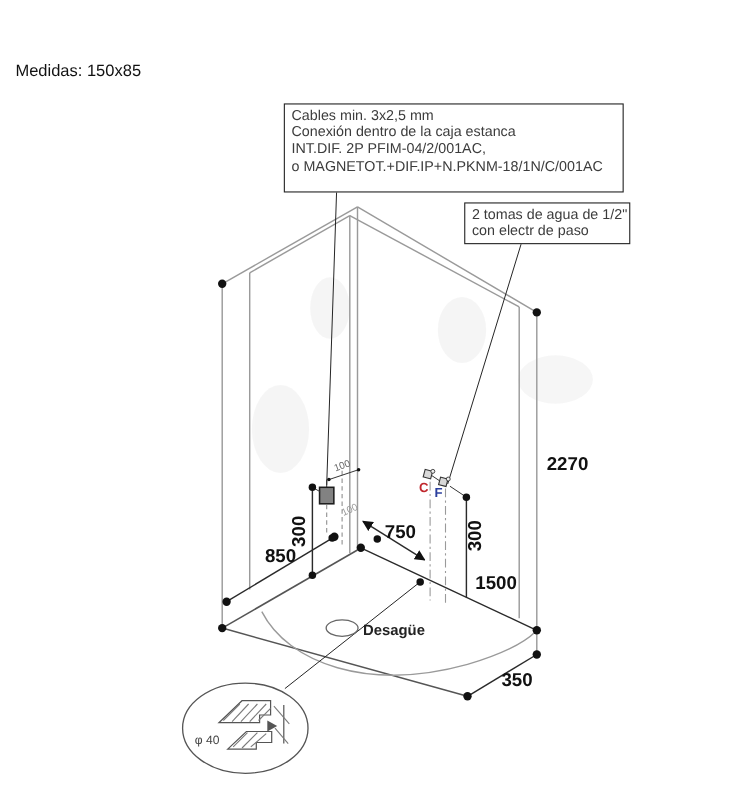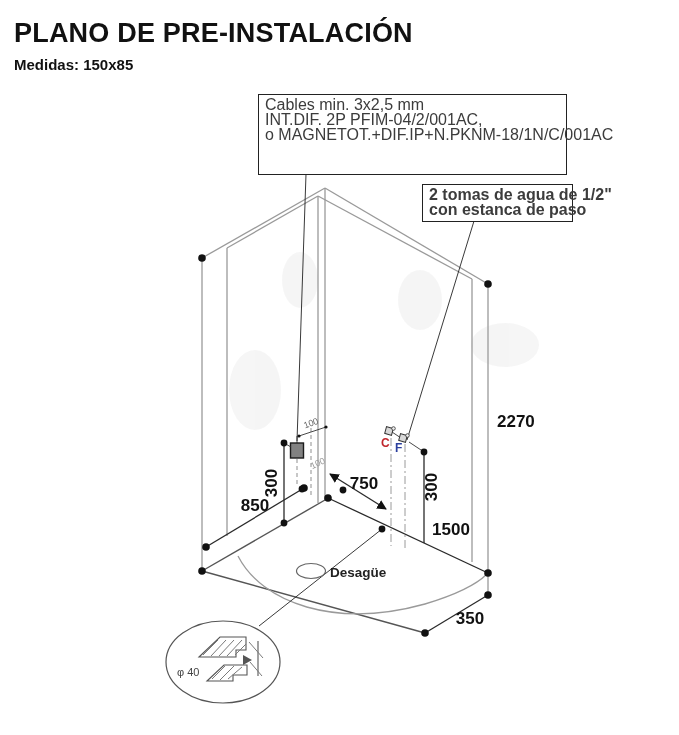--- a/index.html
+++ b/index.html
@@ -1,24 +1,24 @@
 <!DOCTYPE html>
 <html><head>
 <meta charset="utf-8">
 <style>
   html,body{margin:0;padding:0;background:#ffffff;}
   .stage{position:relative;width:679px;height:735px;background:#fff;overflow:hidden;
          font-family:"Liberation Sans", sans-serif;color:#111;}
   .title{position:absolute;left:14px;top:18px;font-size:27px;font-weight:700;letter-spacing:0.2px;color:#111;}
-  .subtitle{position:absolute;left:14px;top:56px;font-size:15px;font-weight:700;color:#111;text-align:center;}
+  .subtitle{position:absolute;left:14px;top:56px;font-size:15px;font-weight:400;color:#111;text-align:center;}
   svg.plan{position:absolute;left:0;top:0;width:679px;height:735px;}
   .note{position:absolute;background:#fff;border:1px solid #222;color:#3c3c3c;
-        font-size:16px;line-height:15.2px;padding:2px 6px;white-space:nowrap;}
+        font-size:13px;line-height:15.2px;padding:2px 6px;white-space:nowrap;}
   .note-electrical{left:258px;top:94px;width:295px;height:75px;}
-  .note-water{left:422px;top:184px;width:137px;height:32px;font-weight:bold;}
+  .note-water{left:422px;top:184px;width:137px;height:32px;}
   .note div{display:block;}
   
   svg text{font-family:"Liberation Sans", sans-serif;}
   .wall{stroke:#9a9a9a;stroke-width:1.3;fill:none;}
   .base{stroke:#555;stroke-width:1.4;fill:none;}
   .dim{stroke:#2a2a2a;stroke-width:1.3;fill:none;}
   .thin{stroke:#333;stroke-width:0.9;fill:none;}
   .leader{stroke:#222;stroke-width:0.9;fill:none;}
   .dash{stroke:#8f8f8f;stroke-width:1;fill:none;stroke-dasharray:4 3;}
   .dashdot{stroke:#9a9a9a;stroke-width:1;fill:none;stroke-dasharray:8 3 2 3;}
@@ -178,27 +178,27 @@
       <line class="hatch" x1="220" y1="680" x2="234" y2="666"></line>
       <line class="hatch" x1="228" y1="679" x2="242" y2="667"></line>
       <path class="detailline" d="M258,641 L258,676"></path>
       <line class="hatch" x1="249" y1="642" x2="263" y2="658"></line>
       <line class="hatch" x1="250" y1="662" x2="262" y2="676"></line>
       <polygon points="243,655 252,660 243,665" fill="#555"></polygon>
       <text class="detaillabel" x="177" y="676" text-anchor="start">φ 40</text>
     </g>
   </svg>
 
-  <div class="title">PLANO DE PRE-INSTALACIÓN</div>
   <div class="subtitle">Medidas: 150x85</div>
 
   <div class="note note-electrical">
     <div>Cables min. 3x2,5 mm</div>
+    <div>Conexión dentro de la caja estanca</div>
     <div>INT.DIF. 2P PFIM-04/2/001AC,</div>
     <div>o MAGNETOT.+DIF.IP+N.PKNM-18/1N/C/001AC</div>
   </div>
 
   <div class="note note-water">
     <div>2 tomas de agua de 1/2"</div>
-    <div>con estanca de paso</div>
+    <div>con electr de paso</div>
   </div>
 
 </div>
 
 </body></html>

